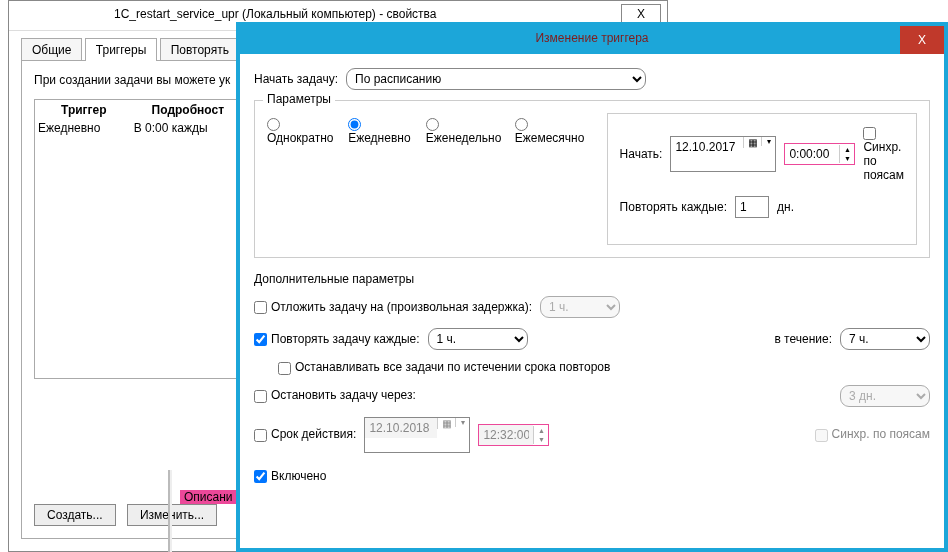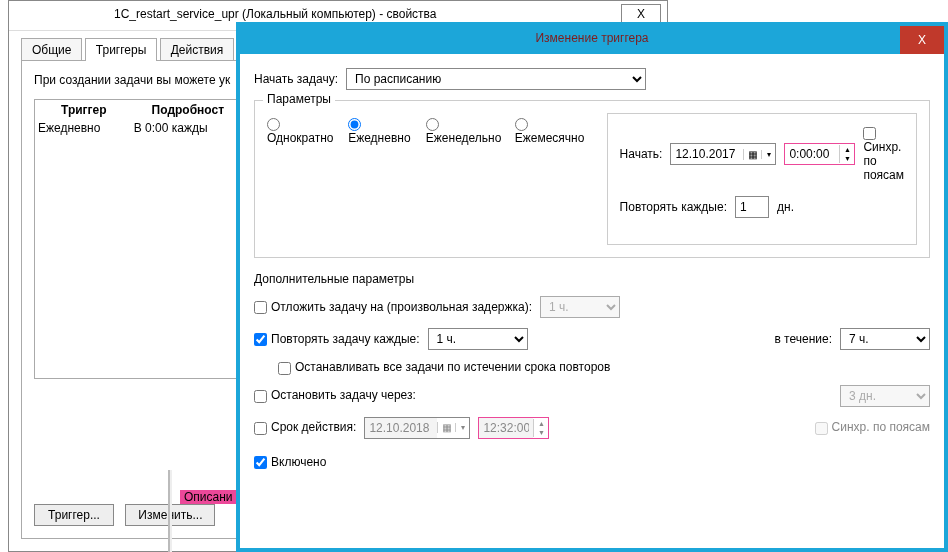--- a/index.html
+++ b/index.html
@@ -25,34 +25,34 @@
 
 .dlg { position: absolute; left: 236px; top: 22px; width: 712px; height: 530px; background: #fff; border: 4px solid #1ca6d9; }
 .dlg-title { height: 28px; background: #1ca6d9; color: #000; position: relative; }
 .dlg-title-text { position: absolute; left: 0; right: 0; text-align: center; top: 5px; color: #7f1d1d; }
 .dlg-close { position: absolute; right: 0; top: 0; width: 44px; height: 28px; background: #c0392b; color: #fff; text-align: center; line-height: 26px; font-size: 14px; }
 .dlg-body { position: absolute; left: 0; right: 0; top: 28px; bottom: 0; padding: 14px 14px 10px 14px; }
 
 .row { display: flex; align-items: center; gap: 8px; margin-bottom: 10px; }
 .lbl { white-space: nowrap; }
 select, input[type=text] { border: 1px solid #888; background: #fff; padding: 2px 4px; height: 22px; }
-select { height: 22px; }
+select { height: 22px; border-radius: 9px; }
 input[type=text] { height: 22px; }
 input[type=checkbox], input[type=radio] { margin: 0 4px 0 0; vertical-align: middle; }
 .disabled { color: #888; }
 select:disabled, input:disabled { background: #f4f4f4; color: #888; }
 
 .group { border: 1px solid #ccc; padding: 12px; position: relative; margin-bottom: 14px; }
 .group-title { position: absolute; top: -9px; left: 8px; background: #fff; padding: 0 4px; }
 .params-flex { display: flex; gap: 18px; }
 .radio-col { display: flex; flex-direction: row; gap: 10px; padding-top: 4px; min-width: 120px; }
 .params-right { flex: 1; border: 1px solid #ccc; padding: 12px; }
 .params-right .row { margin-bottom: 14px; }
 
-.date-field { display: inline-flex; align-items: center; border: 1px solid #888; height: 22px; background:#fff; }
+.date-field { display: inline-flex; align-items: flex-start; border: 1px solid #888; height: 36px; background:#fff; }
 .date-field input { border: none; height: 20px; width: 72px; padding: 0 4px; }
 .date-field .dpick { width: 18px; text-align: center; border-left: 1px solid #ccc; font-size: 10px; }
 .date-field .dd { width: 14px; text-align: center; border-left: 1px solid #ccc; font-size: 8px; }
 
 .spin { display: inline-flex; align-items: center; border: 1px solid #ec4899; height: 22px; background:#fff; }
 .spin input { border: none; height: 20px; width: 54px; padding: 0 4px; }
 .spin .arrows { display: flex; flex-direction: column; border-left: 1px solid #ccc; }
 .spin .arrows span { font-size: 7px; line-height: 9px; width: 14px; text-align: center; }
 
 .add-params .row { margin-bottom: 10px; }
@@ -68,41 +68,41 @@
 <body>
 
 <div class="prop-win">
   <div class="prop-title">
     <span class="prop-title-text">1C_restart_service_upr (Локальный компьютер) - свойства</span>
     <div class="prop-close"><span>X</span></div>
   </div>
   <div class="tabs">
     <span class="tab">Общие</span>
     <span class="tab active">Триггеры</span>
-    <span class="tab">Действия</span>
+    <span class="tab">Повторять</span>
     <span class="tab">Усло</span>
   </div>
   <div class="tab-panel">
     <div class="hint">При создании задачи вы можете ук</div>
     <div class="trigger-table-wrap">
       <table>
         <tbody>
             <tr>
           <th>Триггер</th>
           <th>Подробност</th>
         </tr>
         <tr>
           <td>Ежедневно</td>
           <td>В 0:00 кажды</td>
         </tr>
       </tbody>
         </table>
     </div>
     <div class="btn-row">
-      <span class="btn">Триггер...</span>
+      <span class="btn">Создать...</span>
       <span class="btn">Изменить...</span>
     </div>
   </div>
 </div>
 
 <div class="split-line"></div>
 <span class="desc-label">Описани</span>
 
 <div class="dlg">
   <div class="dlg-title">

